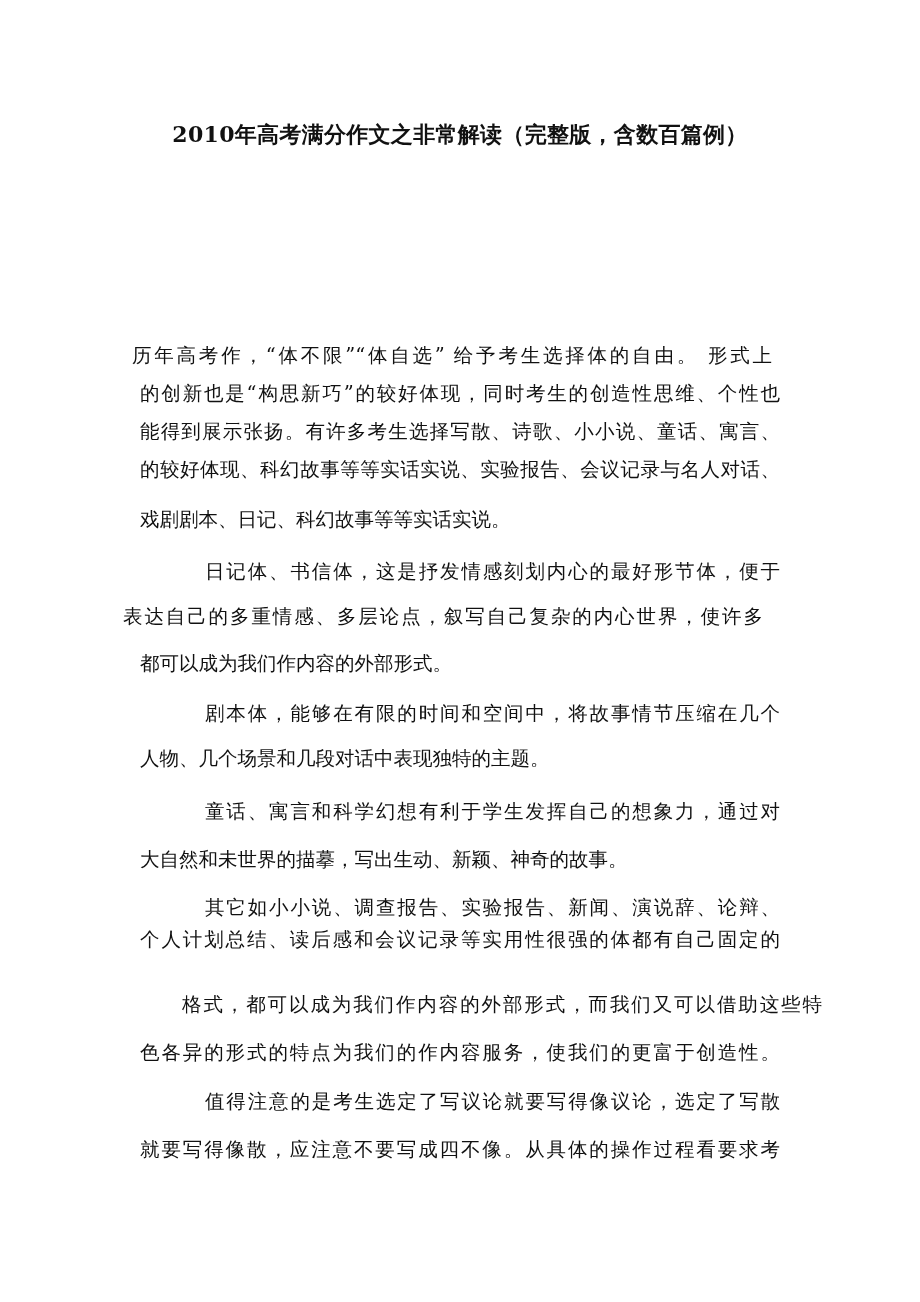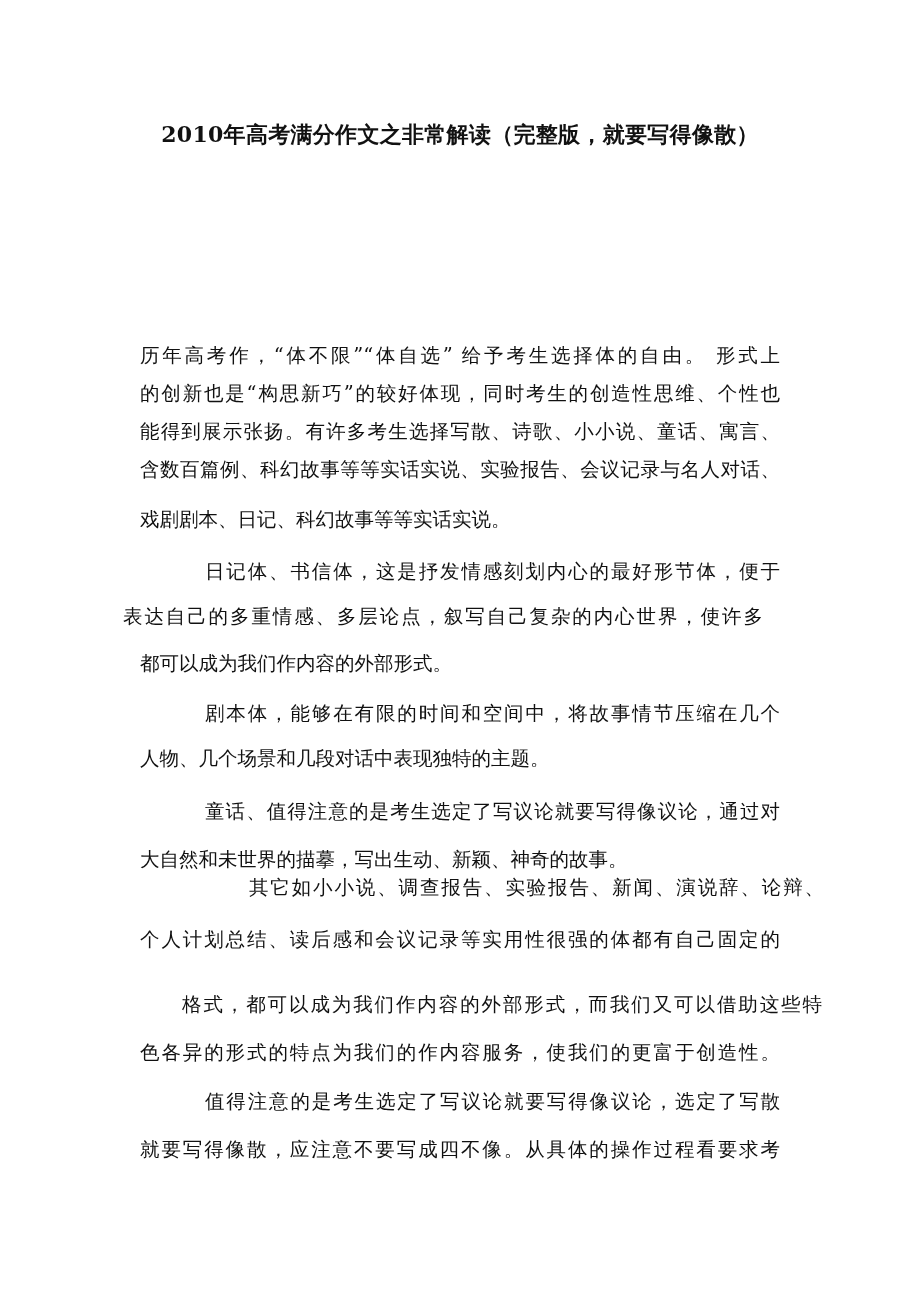--- a/index.html
+++ b/index.html
@@ -10,34 +10,34 @@
            font-size: 22px; font-weight: bold; letter-spacing: 0.3px; white-space: nowrap; }
   .line { position: absolute; left: 140px; width: 640px; font-size: 19.5px; white-space: nowrap;
           text-align: justify; text-align-last: justify; line-height: 24px; }
   .line.last { text-align-last: left; }
   .line.sub { left: 183px; width: 560px; text-align-last: left; }
 </style>
 </head>
 <body>
 
 <div class="page">
-  <div class="title">2010年高考满分作文之非常解读（完整版，就要写得像散）</div>
+  <div class="title">2010年高考满分作文之非常解读（完整版，含数百篇例）</div>
   <div id="body-lines">
-      <div class="line" style="top: 344px; left: 140px; width: 640px;">  历年高考作，“体不限”“体自选” 给予考生选择体的自由。  形式上</div>
+      <div class="line" style="top: 344px; left: 132px; width: 640px;">  历年高考作，“体不限”“体自选” 给予考生选择体的自由。  形式上</div>
       <div class="line" style="top: 382px; left: 140px; width: 640px;">的创新也是“构思新巧”的较好体现，同时考生的创造性思维、个性也</div>
       <div class="line" style="top: 420px; left: 140px; width: 640px;">能得到展示张扬。有许多考生选择写散、诗歌、小小说、童话、寓言、</div>
-      <div class="line" style="top: 458px; left: 140px; width: 640px;">含数百篇例、科幻故事等等实话实说、实验报告、会议记录与名人对话、</div>
+      <div class="line" style="top: 458px; left: 140px; width: 640px;">的较好体现、科幻故事等等实话实说、实验报告、会议记录与名人对话、</div>
       <div class="line last" style="top: 508px; left: 140px; width: 640px;">戏剧剧本、日记、科幻故事等等实话实说。</div>
       <div class="line" style="top: 560px; left: 205px; width: 575px;">日记体、书信体，这是抒发情感刻划内心的最好形节体，便于</div>
       <div class="line" style="top: 605px; left: 123px; width: 640px;">表达自己的多重情感、多层论点，叙写自己复杂的内心世界，使许多</div>
       <div class="line last" style="top: 652px; left: 140px; width: 640px;">都可以成为我们作内容的外部形式。</div>
       <div class="line" style="top: 702px; left: 205px; width: 575px;">剧本体，能够在有限的时间和空间中，将故事情节压缩在几个</div>
       <div class="line last" style="top: 748px; left: 140px; width: 640px; font-family: Liberation Mono, monospace;">人物、几个场景和几段对话中表现独特的主题。</div>
-      <div class="line" style="top: 800px; left: 205px; width: 575px;">童话、值得注意的是考生选定了写议论就要写得像议论，通过对</div>
+      <div class="line" style="top: 800px; left: 205px; width: 575px;">童话、寓言和科学幻想有利于学生发挥自己的想象力，通过对</div>
       <div class="line last" style="top: 848px; left: 140px; width: 640px;">大自然和未世界的描摹，写出生动、新颖、神奇的故事。</div>
-      <div class="line" style="top: 876px; left: 205px; width: 575px; margin-left: 44px;">其它如小小说、调查报告、实验报告、新闻、演说辞、论辩、</div>
+      <div class="line" style="top: 896px; left: 205px; width: 575px;">其它如小小说、调查报告、实验报告、新闻、演说辞、论辩、</div>
       <div class="line" style="top: 900px; left: 140px; width: 640px; margin-top: 28px;">个人计划总结、读后感和会议记录等实用性很强的体都有自己固定的</div>
       <div class="line" style="top: 993px; left: 140px; width: 640px; margin-left: 42px;">格式，都可以成为我们作内容的外部形式，而我们又可以借助这些特</div>
       <div class="line" style="top: 1041px; left: 140px; width: 640px;">色各异的形式的特点为我们的作内容服务，使我们的更富于创造性。</div>
       <div class="line" style="top: 1090px; left: 205px; width: 575px;">值得注意的是考生选定了写议论就要写得像议论，选定了写散</div>
       <div class="line" style="top: 1138px; left: 140px; width: 640px;">就要写得像散，应注意不要写成四不像。从具体的操作过程看要求考</div>
     </div>
 </div>
 
 </body></html>

